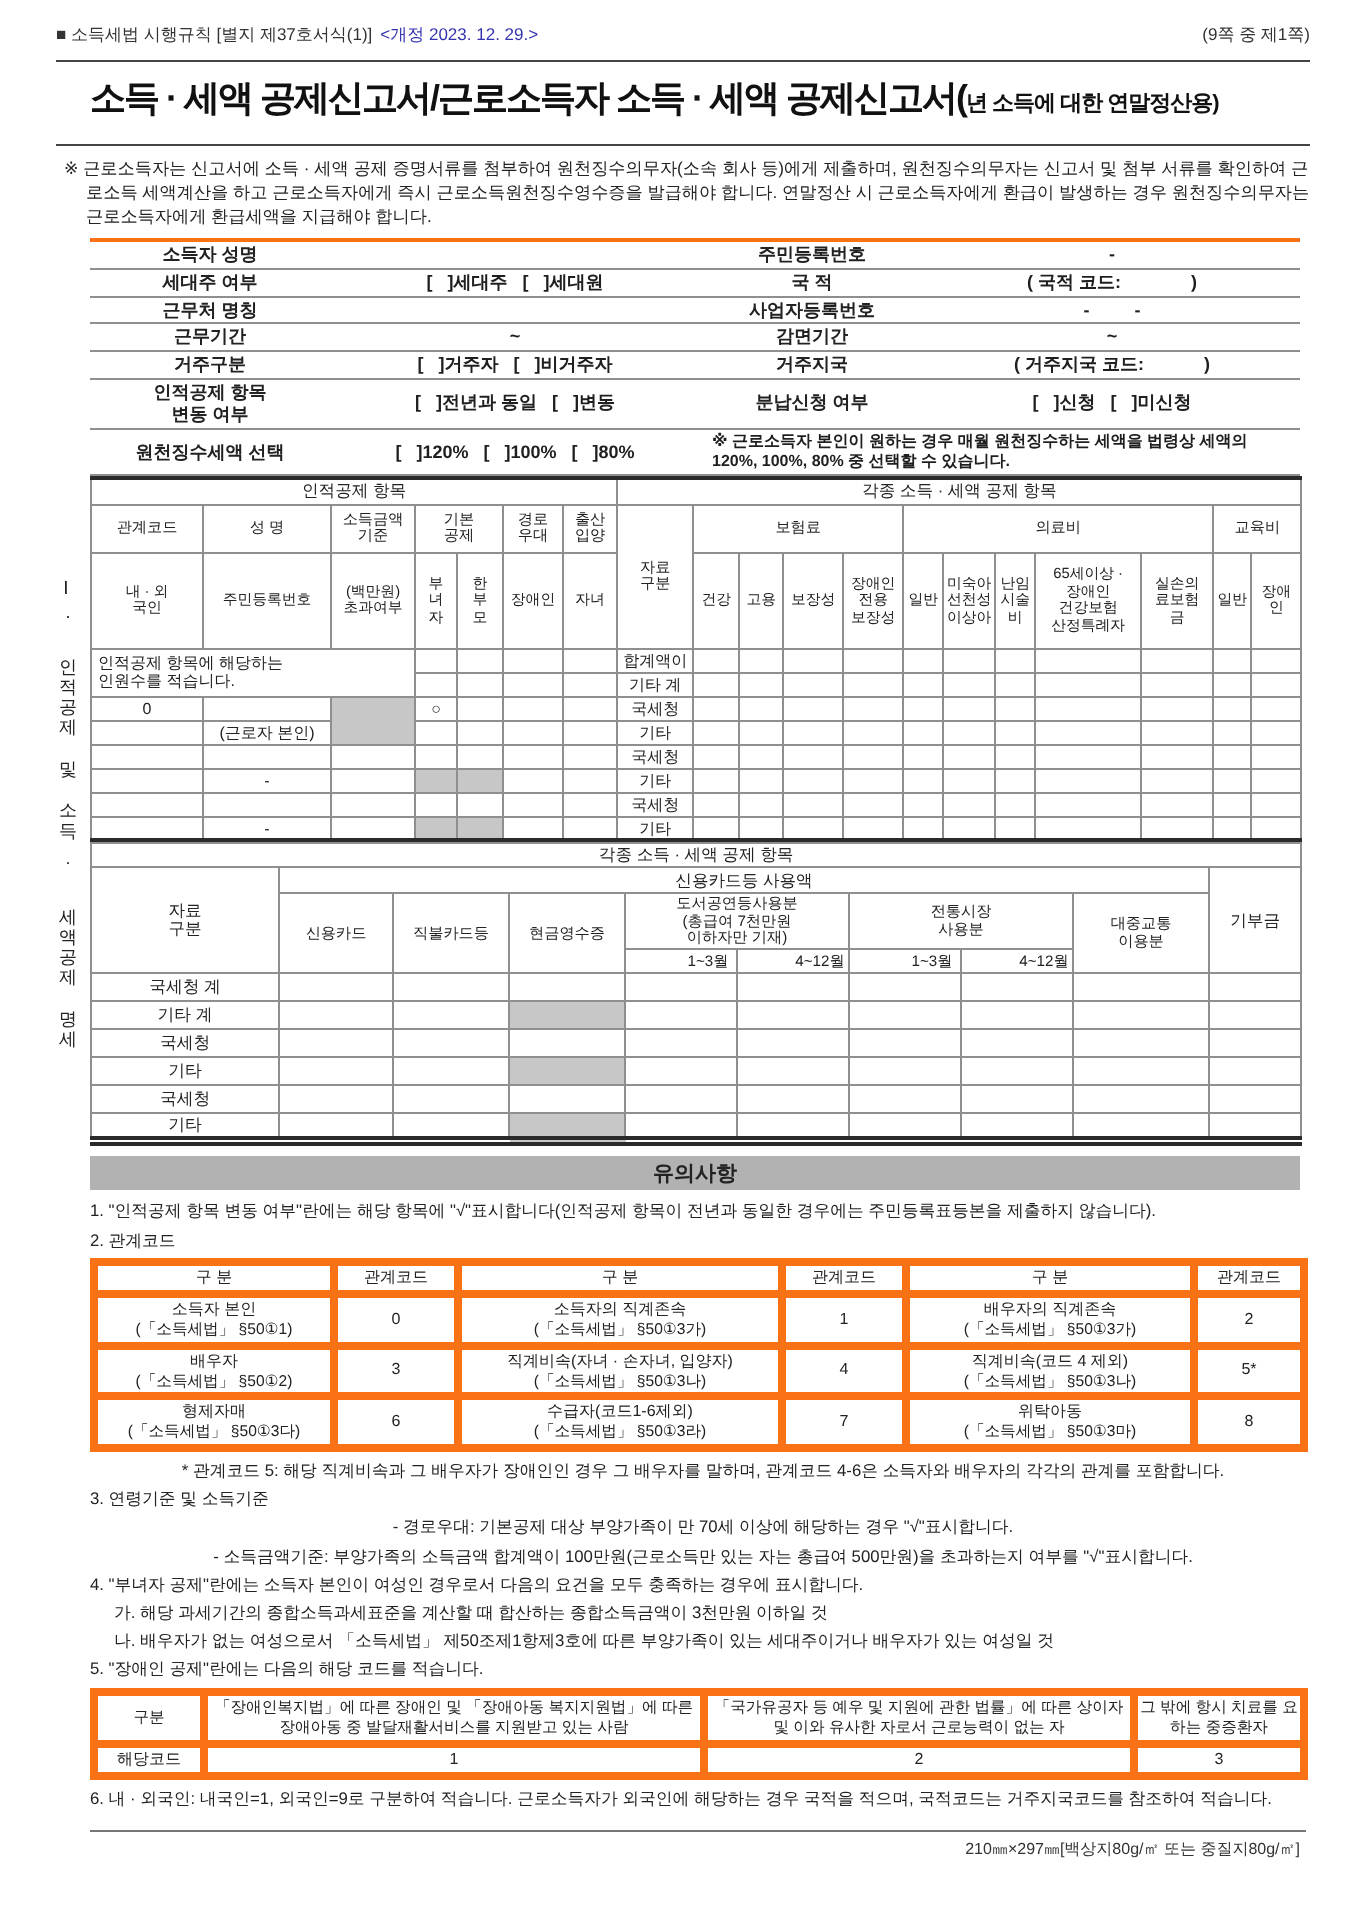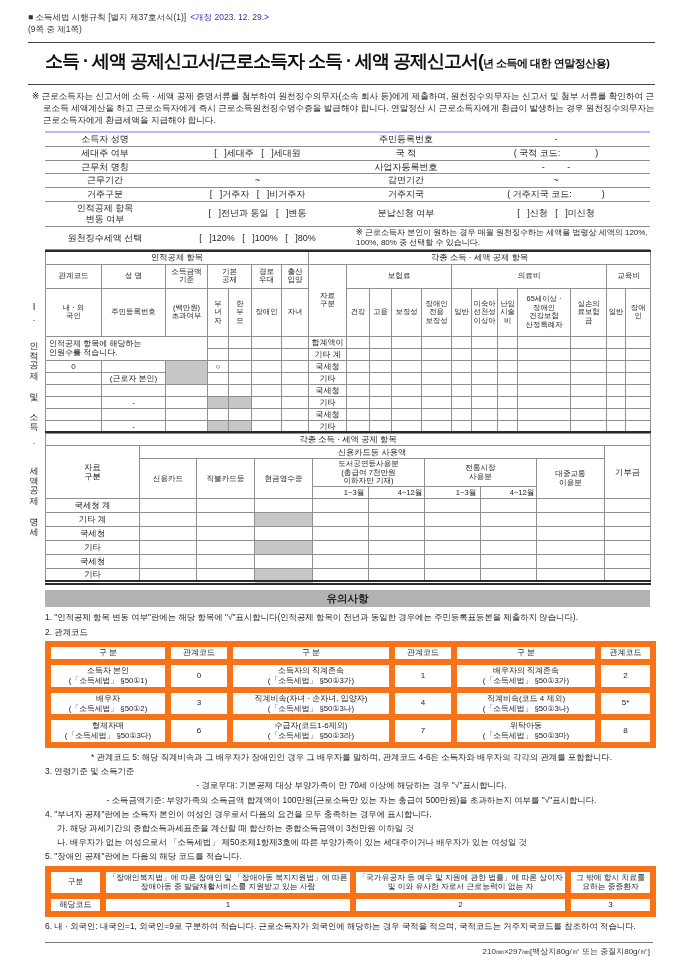--- a/index.html
+++ b/index.html
@@ -1,33 +1,33 @@
 <!DOCTYPE html>
 <html lang="ko"><head>
 <meta charset="utf-8">
 <style>
   html,body{margin:0;padding:0;background:#fff;}
   body{width:680px;height:962px;box-sizing:border-box;padding:12px 25px 0 28px;
        font-family:"Liberation Sans","DejaVu Sans",sans-serif;color:#1f1f1f;
        -webkit-font-smoothing:antialiased;}
   *{box-sizing:border-box;}
   
-  .topline{display:flex;justify-content:space-between;font-size:8.5px;color:#333;flex-direction:column;}
+  .topline{display:flex;justify-content:space-between;font-size:8.5px;color:#333;}
   .rev{color:#3333b0;margin-left:4px;}
   .hr{border-top:1px solid #444;margin:6px 0 0 0;}
   
   .titlewrap{margin-left:17px;padding:6px 0 5px 0;white-space:nowrap;}
   .title-main{font-size:18px;font-weight:bold;letter-spacing:-1px;color:#111;}
   .title-sub{font-size:11px;font-weight:bold;letter-spacing:-0.5px;color:#111;}
   
   .intro{margin:5px 0 5px 4px;font-size:8.6px;line-height:1.4;color:#222;
          padding-left:11px;text-indent:-11px;}
   
   table{border-collapse:collapse;table-layout:fixed;}
-  .info{width:605px;margin-left:17px;border-top:2px solid #c4b5fd;font-size:9px;}
+  .info{width:605px;margin-left:17px;border-top:2px solid #f97316;font-size:9px;font-weight:bold;}
   .info td{border-bottom:1px solid #8f8f8f;padding:1px 2px;text-align:center;
            vertical-align:middle;white-space:pre-line;line-height:1.2;}
   .info .lab{color:#222;}
   .info .val{white-space:pre;}
   .info .note-small{font-size:8px;text-align:left;white-space:normal;line-height:1.3;padding-left:6px;}
   
   .sec1{display:flex;margin-top:0;}
   .strip{width:17px;position:relative;}
   .striplabel{writing-mode:vertical-rl;text-orientation:upright;font-size:9px;
               letter-spacing:1px;color:#222;position:absolute;top:52px;left:1px;line-height:1;}
@@ -50,21 +50,21 @@
   
   .bar{margin:5px 0 4px 17px;width:605px;height:17px;background:#b2b2b2;
        display:flex;align-items:center;justify-content:center;
        font-size:10.5px;font-weight:bold;color:#222;}
   .notes{margin-left:17px;width:605px;font-size:8.4px;line-height:1.45;color:#222;}
   .note{margin:2px 0;}
   .ind1{padding-left:8px;text-align:center;}
   .ind2{padding-left:12px;}
   .hang{padding-left:12px;text-indent:-12px;}
   .rel,.dis{width:605px;font-size:8px;margin:3px 0;}
-  .rel th,.rel td,.dis th,.dis td{border:6px solid #f97316;padding:1px;text-align:center;
+  .rel th,.rel td,.dis th,.dis td{border:4px solid #f97316;padding:1px;text-align:center;
        vertical-align:middle;font-weight:normal;line-height:1.25;color:#222;}
   .rel .hrow th{height:14px;}
   .rel td{height:24px;}
   .law{display:block;font-size:7.8px;}
   .dis .hrow td{height:26px;font-size:7.8px;}
   .dis .crow td{height:13px;}
   
   .footrule{border-top:1px solid #777;margin:10px 0 3px 17px;width:608px;}
   .footer{margin-left:17px;width:605px;text-align:right;font-size:8px;color:#333;}
 </style>

